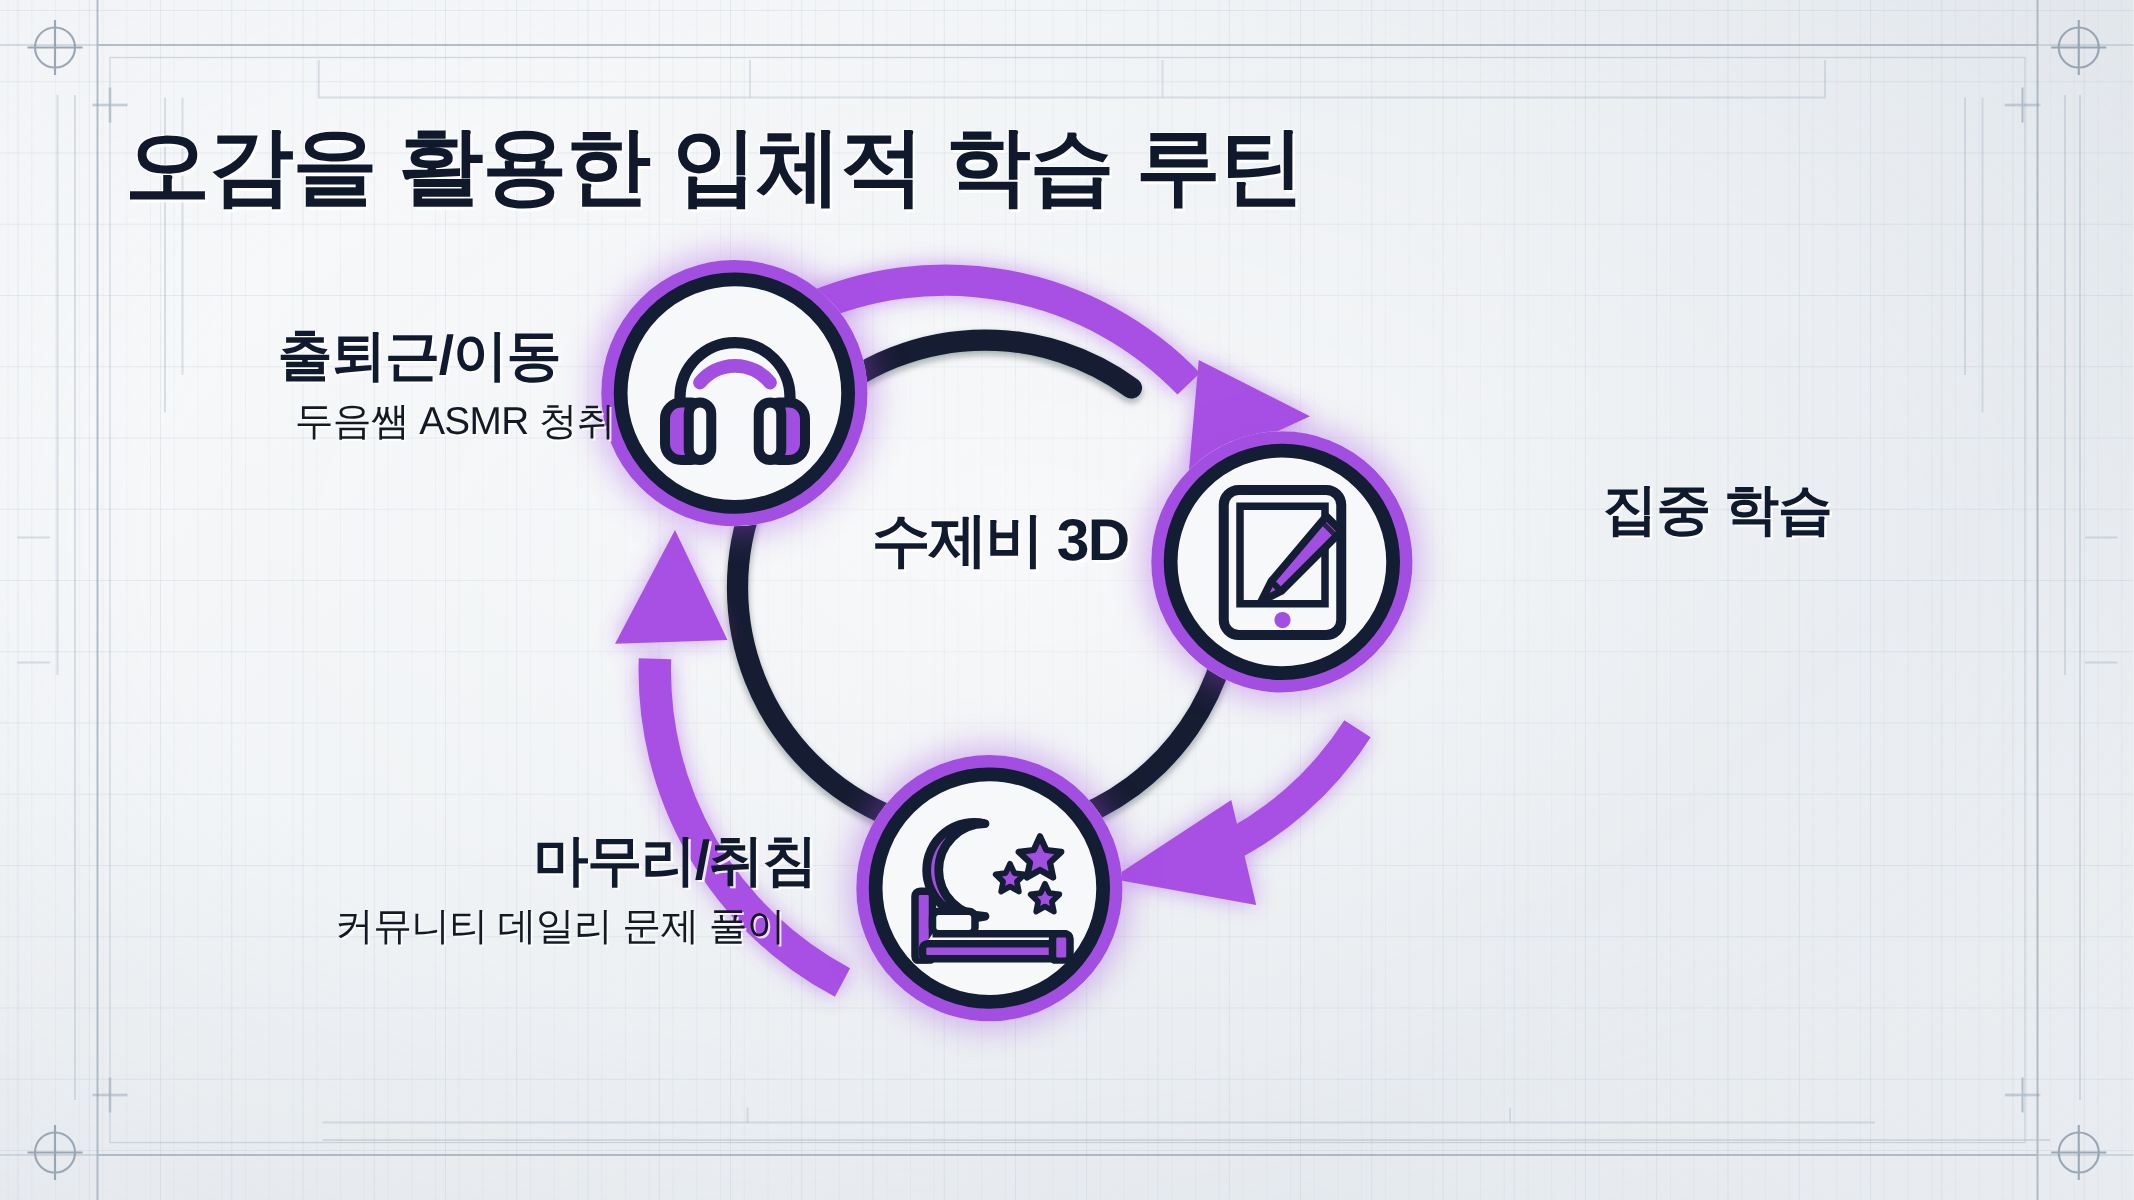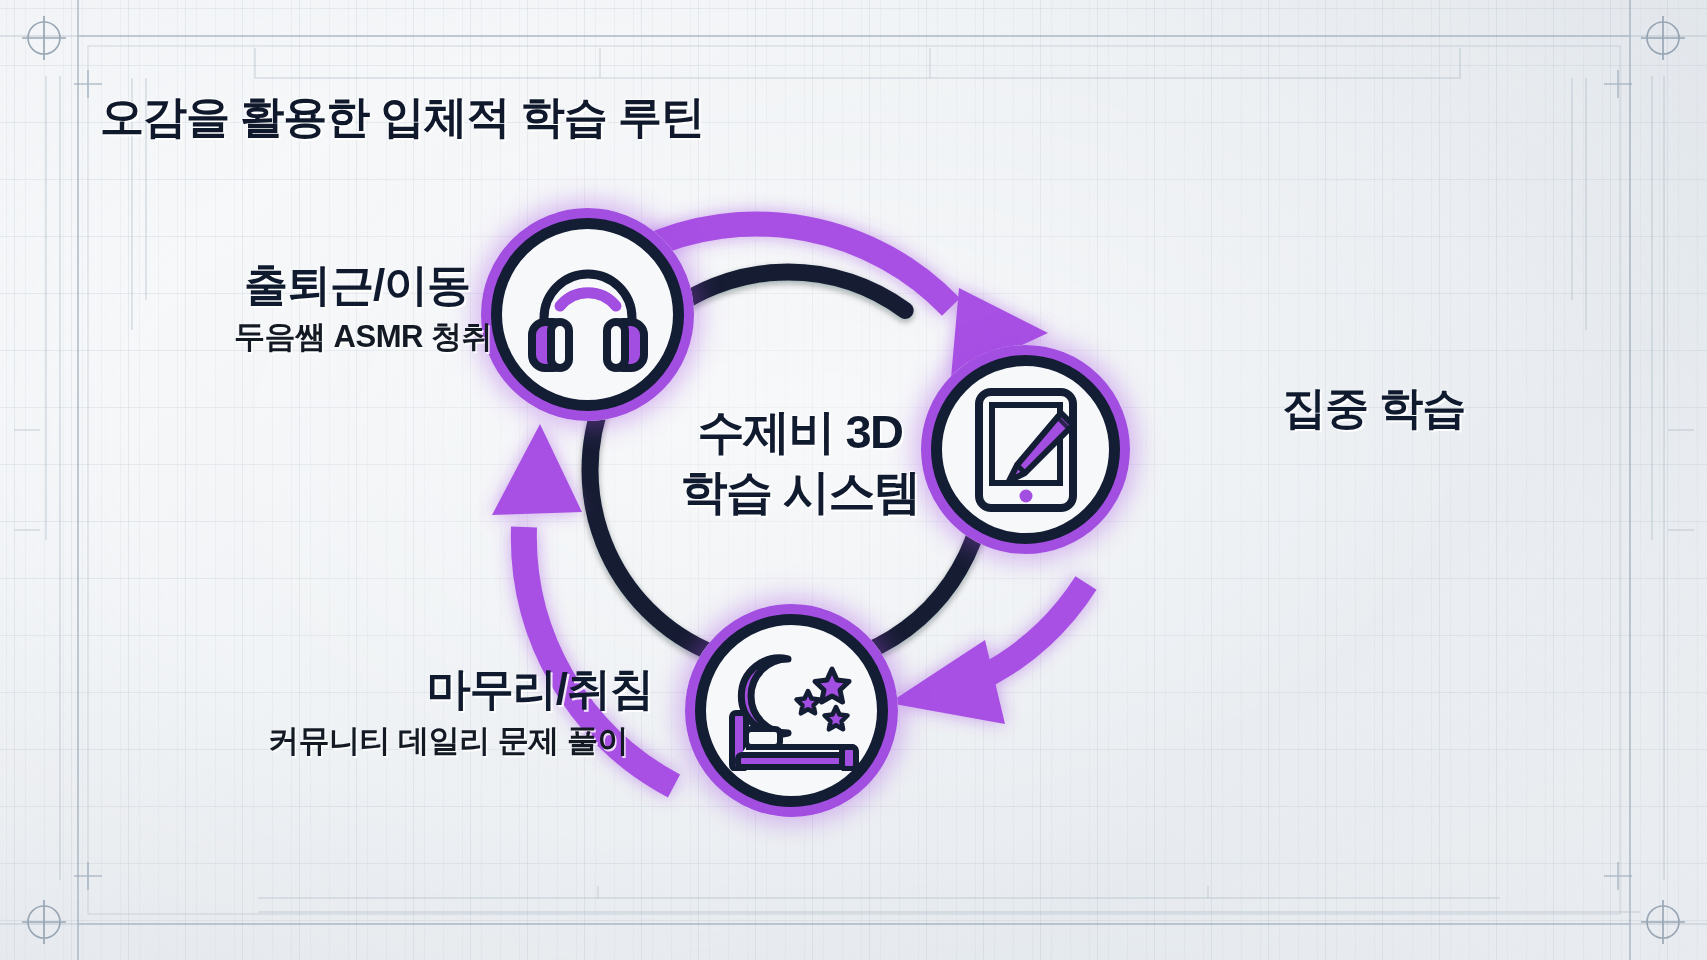--- a/index.html
+++ b/index.html
@@ -50,21 +50,21 @@
     background: radial-gradient(ellipse at 48% 45%, rgba(255,255,255,0.55) 0%, rgba(255,255,255,0.0) 55%, rgba(170,180,195,0.16) 100%);
     pointer-events: none;
   }
   .tech-overlay { position: absolute; inset: 0; pointer-events: none; }
 
   
   .title {
     position: absolute;
     left: 100px;
     top: 88px;
-    font-size: 44px;
+    font-size: 68px;
     font-weight: 700;
     letter-spacing: -1px;
     color: #10182c;
     text-shadow: 2px 2px 0 rgba(255,255,255,0.85), -1px -1px 0 rgba(255,255,255,0.7);
     white-space: nowrap;
   }
 
   
   .diagram { position: absolute; left: 0; top: 0; width: 1707px; height: 960px; }
   .svg-layer { position: absolute; left: 0; top: 0; }
@@ -102,35 +102,35 @@
     font-size: 44px;
     font-weight: 700;
     color: #101a2e;
     letter-spacing: -1px;
     text-shadow: 2px 2px 0 rgba(255,255,255,0.85);
     white-space: nowrap;
     line-height: 1.05;
   }
   .label-sub {
     font-size: 31px;
-    font-weight: 700;
+    font-weight: 400;
     color: #141a24;
     letter-spacing: -0.5px;
     text-shadow: 1.5px 1.5px 0 rgba(255,255,255,0.8);
     white-space: nowrap;
     line-height: 1.22;
     margin-top: 10px;
   }
   .lbl { position: absolute; }
   #lbl-audio { left: 222px; top: 262px; text-align: left; }
   #lbl-study { left: 1282px; top: 385px; text-align: left; }
   #lbl-sleep { left: 243px; top: 666px; text-align: left; }
   #lbl-sleep .label-head { text-align: right; width: 410px; }
   #lbl-sleep .label-sub  { text-align: center; width: 410px; }
-  #lbl-audio .label-head { text-align: center; width: 270px; }
+  #lbl-audio .label-head { text-align: left; width: 270px; }
   #lbl-audio .label-sub  { text-align: right; width: 270px; }
 
   
   .center-text {
     position: absolute;
     left: 640px;
     top: 402px;
     width: 320px;
     text-align: center;
     font-size: 47px;
@@ -228,21 +228,20 @@
       </g>
 
       <g filter="url(#pglow)">
         <path d="M674 786 A 282 282 0 0 1 524 527" fill="none" stroke="#a850e4" stroke-width="26" stroke-linecap="butt"></path>
         <path d="M540 424 L582 512 L492 515 Z" fill="#a850e4"></path>
       </g>
     </svg>
 
     <div class="center-text">
       <div>수제비 3D</div>
-      <div>학습 시스템</div>
     </div>
 
     <div class="node" id="node-audio">
       <div class="ring-outer"></div>
       <div class="ring-inner"></div>
       <svg class="glyph" width="128" height="118" viewBox="0 0 128 118">
 
         <path d="M20 86 V62 A44 44 0 0 1 108 62 V86" fill="none" stroke="#131d33" stroke-width="9" stroke-linecap="round"></path>
         <path d="M36 50 A36 36 0 0 1 92 50" fill="none" stroke="#a24ee0" stroke-width="11" stroke-linecap="round"></path>
 

